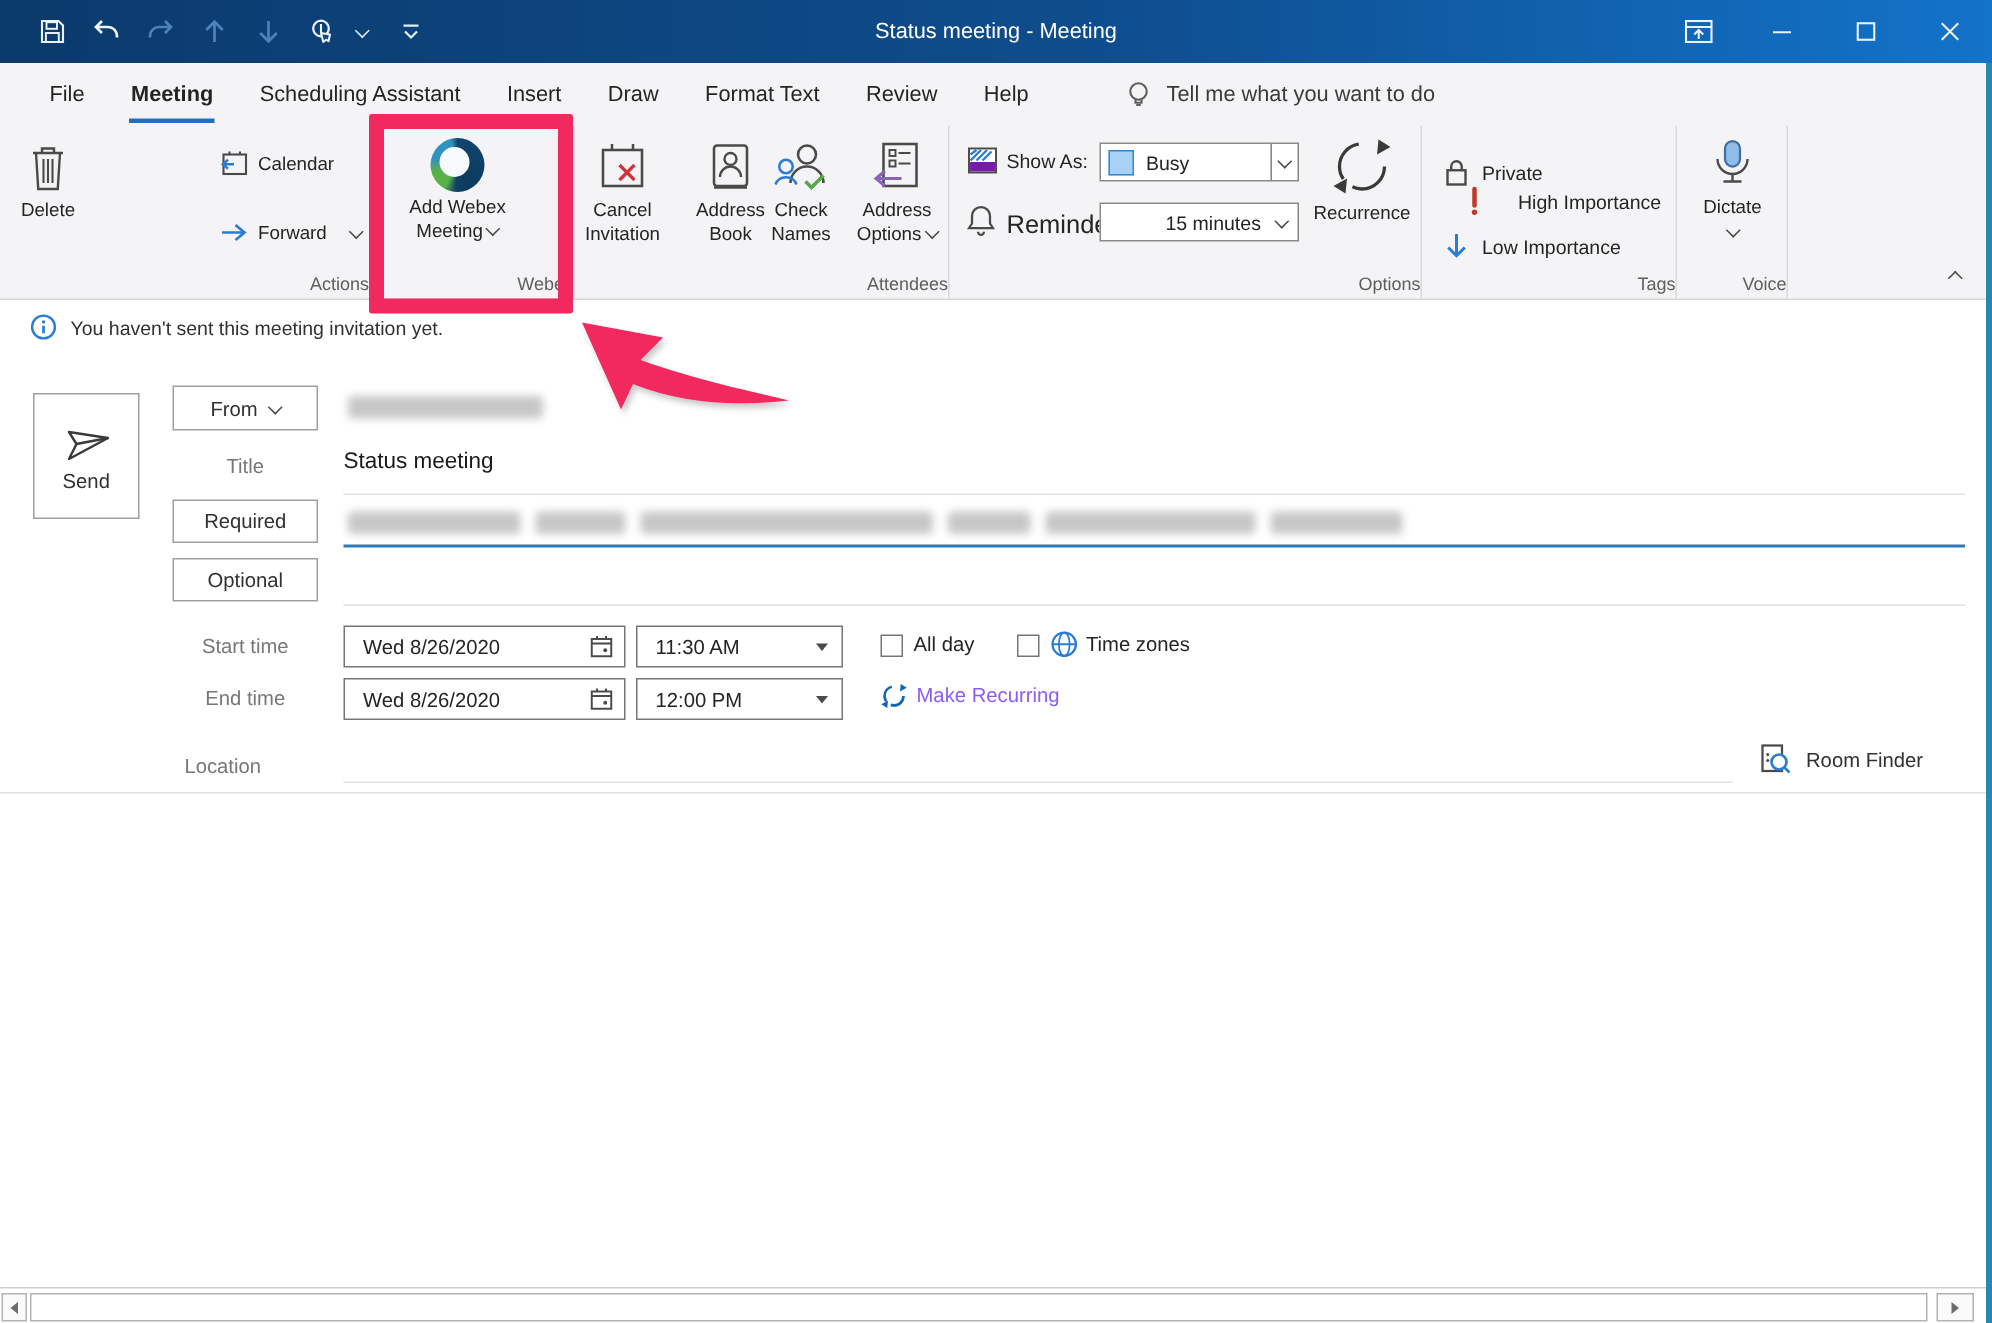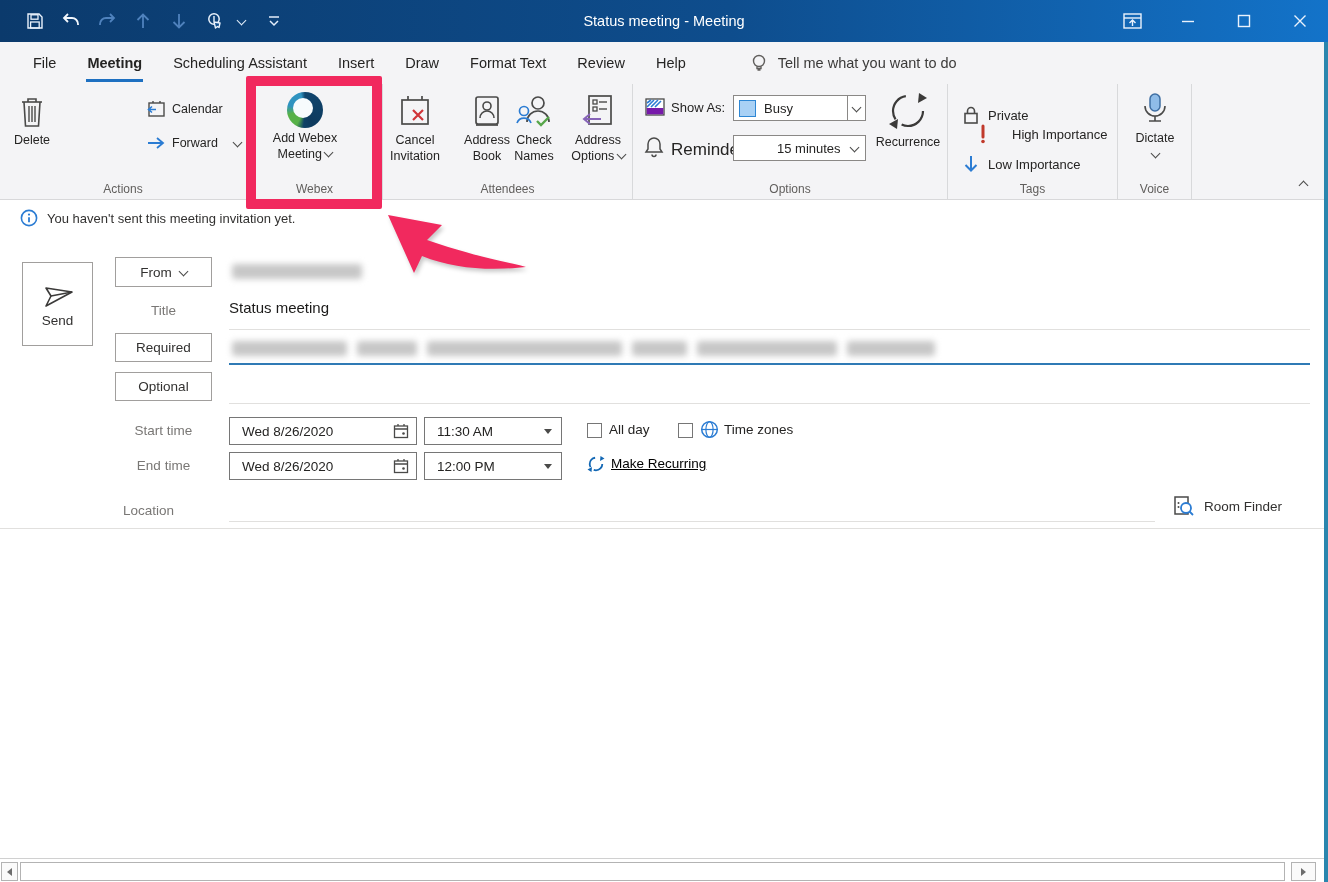--- a/index.html
+++ b/index.html
@@ -17,21 +17,21 @@
 
   
   .tabrow{position:absolute;left:0;top:42px;width:100%;height:42px;background:#f4f4f6;display:flex;align-items:center;padding-left:20px;box-sizing:border-box;}
   .tab{font-size:14.5px;color:#252423;padding:10px 1px 8px 1px;margin-right:29px;border-bottom:3px solid transparent;white-space:nowrap;}
   .tab.sel{border-bottom-color:#1e70c1;font-weight:600;}
   .tellme{display:flex;align-items:center;gap:10px;margin-left:34px;color:#3b3a39;font-size:14.5px;white-space:nowrap;}
 
   
   .ribbon{position:absolute;left:0;top:84px;width:100%;height:116px;background:#f4f4f6;border-bottom:1px solid #d8d8da;display:flex;box-sizing:border-box;}
   .rgroup{position:relative;height:100%;border-right:1px solid #d8d9db;box-sizing:border-box;flex:0 0 auto;}
-  .glabel{position:absolute;bottom:3px;left:0;width:100%;text-align:center;font-size:12px;color:#605e5c;}
+  .glabel{position:absolute;bottom:3px;left:0;width:100%;text-align:right;font-size:12px;color:#605e5c;}
   .bigbtn{position:absolute;display:flex;flex-direction:column;align-items:center;text-align:center;color:#252423;font-size:12.5px;line-height:1.28;}
   .ibox{height:40px;display:flex;align-items:center;justify-content:center;}
   .smallbtn{position:absolute;display:flex;align-items:center;gap:6px;font-size:12.5px;color:#252423;white-space:nowrap;}
   .cv{display:inline-block;width:6px;height:6px;border-right:1.5px solid #4a4a49;border-bottom:1.5px solid #4a4a49;transform:rotate(45deg);margin-bottom:2px;}
   .cv.up{transform:rotate(-135deg);margin-bottom:-2px;}
   .cv.w{border-color:#e4eefb;}
   .tri{width:0;height:0;border-left:4px solid transparent;border-right:4px solid transparent;border-top:5px solid #4a4a49;}
   .combo{position:absolute;display:flex;align-items:center;background:#fff;border:1px solid #8a8886;height:26px;box-sizing:border-box;font-size:13px;color:#252423;}
   .ddseg{position:absolute;display:flex;align-items:center;justify-content:center;background:#fff;border:1px solid #8a8886;height:26px;width:19px;box-sizing:border-box;}
   .tagrow{position:absolute;display:flex;align-items:center;gap:8px;font-size:13px;color:#252423;white-space:nowrap;}
@@ -42,21 +42,21 @@
   
   .content{position:absolute;left:0;top:200px;right:0;bottom:24px;background:#fff;padding-left:36px;}
   .infobar{position:absolute;left:20px;top:9px;display:flex;align-items:center;gap:9px;font-size:13px;color:#323130;}
   .formbtn{position:absolute;display:flex;align-items:center;justify-content:center;border:1px solid #a19f9d;background:#fff;font-size:13.5px;color:#323130;box-sizing:border-box;gap:8px;}
   .flabel{position:absolute;font-size:13.5px;color:#797775;width:97px;text-align:center;}
   .uline{position:absolute;border-bottom:1px solid #e1e0de;}
   .blob{position:absolute;background:#c7c7c7;border-radius:3px;filter:blur(3px);height:15px;}
   .datefld{position:absolute;display:flex;align-items:center;background:#fff;border:1px solid #767676;height:28px;box-sizing:border-box;font-size:13.5px;color:#252423;}
   .cb{position:absolute;width:15px;height:15px;border:1px solid #767676;background:#fff;box-sizing:border-box;}
   .cblabel{position:absolute;font-size:13.5px;color:#252423;white-space:nowrap;}
-  .link{position:absolute;font-size:13.5px;color:#000000;white-space:nowrap;text-decoration:underline;}
+  .link{position:absolute;font-size:13.5px;color:#8b5cf6;white-space:nowrap;}
 
   
   .hlbox{position:absolute;left:246px;top:76px;width:136px;height:133px;border:10px solid #f1295e;box-sizing:border-box;z-index:50;border-radius:2px;}
   .hlarrow{position:absolute;left:378px;top:203px;z-index:50;filter:drop-shadow(2px 3px 2px rgba(0,0,0,0.22));}
 
   
   .hscroll{position:absolute;left:0;bottom:0;width:100%;height:24px;background:#fff;border-top:1px solid #d0d0d0;box-sizing:border-box;}
   .sbtn{position:absolute;top:3px;height:19px;border:1px solid #b3b3b3;background:#fafafa;box-sizing:border-box;display:flex;align-items:center;justify-content:center;}
   .sthumb{position:absolute;left:20px;top:3px;width:1265px;height:19px;border:1px solid #b3b3b3;background:#fff;box-sizing:border-box;}
   .stri-l{width:0;height:0;border-top:4px solid transparent;border-bottom:4px solid transparent;border-right:5px solid #6d6d6d;}
@@ -178,21 +178,21 @@
       <div class="smallbtn" style="left:146px;top:16px;">
         <span>
           <svg width="20" height="18" viewBox="0 0 20 18">
               <rect x="3" y="3" width="15" height="13" fill="none" stroke="#4a4a49" stroke-width="1.4"></rect>
               <path d="M7 3 v-2 M14 3 v-2" stroke="#4a4a49" stroke-width="1.4"></path>
               <path d="M10 9.5 h-7 M6 6.5 l-3.5 3 l3.5 3" fill="none" stroke="#2b7cd3" stroke-width="1.6"></path>
             </svg>
         </span>
         <span>Calendar</span>
       </div>
-      <div class="smallbtn" style="left:146px;top:52px;">
+      <div class="smallbtn" style="left:146px;top:64px;">
         <span>
           <svg width="20" height="14" viewBox="0 0 20 14">
               <path d="M2 7 h14 M11 2 l6 5 l-6 5" fill="none" stroke="#2b7cd3" stroke-width="1.8"></path>
             </svg>
         </span>
         <span>Forward</span>
         <span class="cv" style="margin-left:10px;"></span>
       </div>
       <div class="glabel">Actions</div>
     </div>

